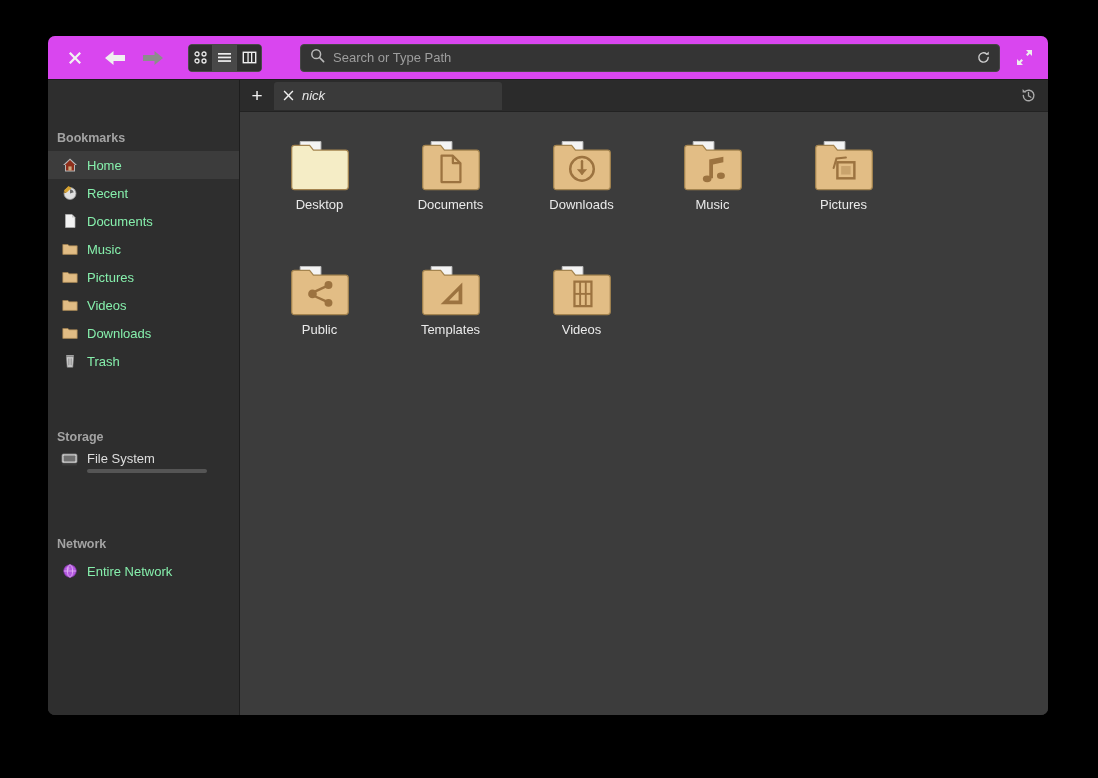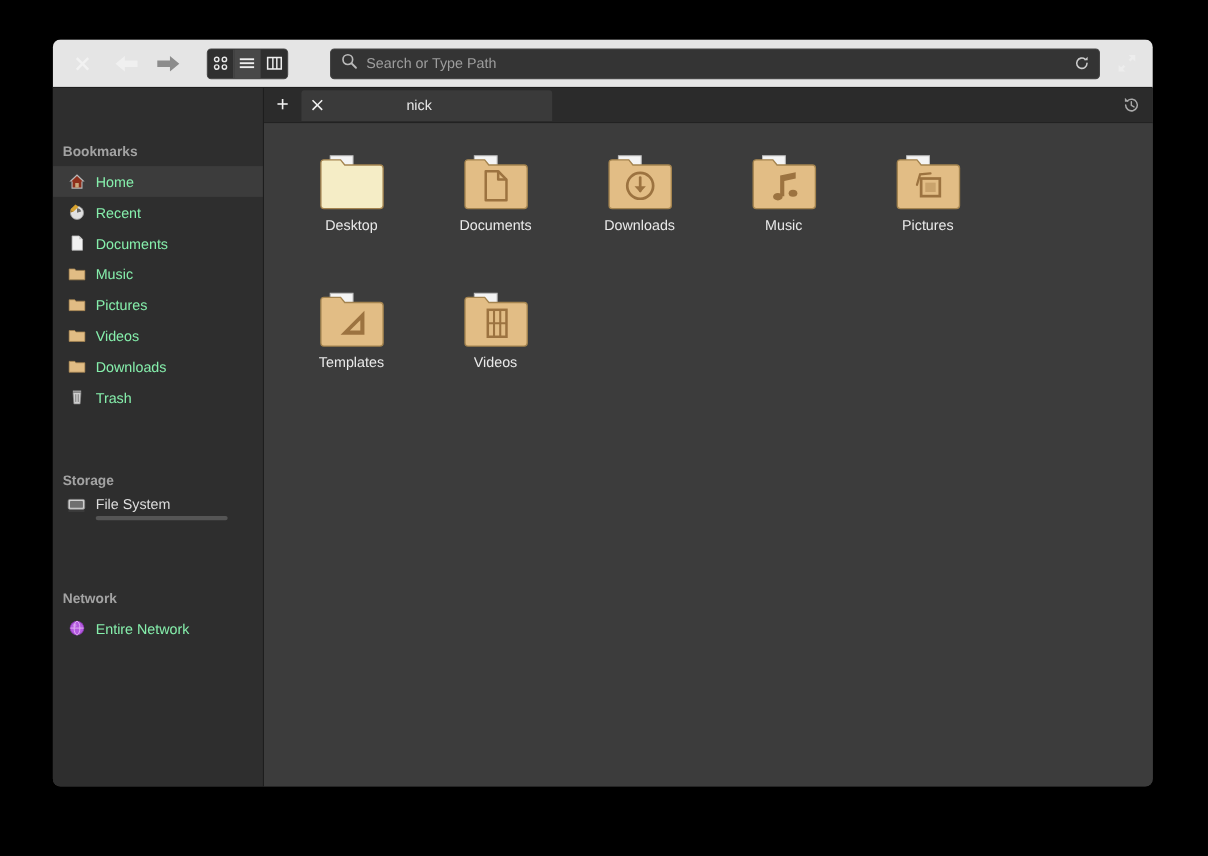--- a/index.html
+++ b/index.html
@@ -22,21 +22,21 @@
     background: #3c3c3c;
     border-radius: 7px;
     overflow: hidden;
     display: flex;
     flex-direction: column;
   }
 
   
   #toolbar {
     height: 44px;
-    background: #e5e5e5;
+    background: #d946ef;
     display: flex;
     align-items: center;
     flex: 0 0 44px;
     padding: 0 8px 0 10px;
     border-bottom: 1px solid #1e1e1e;
   }
 
   .tb-btn {
     width: 34px;
     height: 30px;
@@ -177,21 +177,21 @@
     align-items: center;
     position: relative;
     color: #e8e8e8;
     font-size: 13px;
   }
   .tab-close {
     width: 28px; height: 28px;
     display:flex; align-items:center; justify-content:center;
     color:#efefef; font-size: 13px; font-weight: bold;
   }
-  .tab-title { flex: 1; text-align: center; padding-right: 42px; }
+  .tab-title { flex: 1; text-align: left; padding-right: 42px; font-style: italic; }
   #tab-history { margin-left: auto; width: 40px; height:32px; display:flex; align-items:center; justify-content:center; color:#a8a8a8;}
 
   
   #iconview {
     flex: 1;
     background: #3c3c3c;
     padding: 16px 14px 0 14px;
     display: flex;
     flex-wrap: wrap;
     align-content: flex-start;
@@ -485,20 +485,32 @@
                 <rect x="28" y="24" width="18" height="17" fill="none" stroke="#9c7340" stroke-width="2.6"></rect>
                 <rect x="32" y="28" width="10" height="9" fill="#9c7340" opacity="0.35"></rect>
                 <path d="M24 30 L27 20 L37 19" fill="none" stroke="#9c7340" stroke-width="2.2" stroke-linecap="round"></path>
               </svg></div>
             <div class="file-name">Pictures</div>
           </div>
           <div class="file-item">
             <div class="file-icon"><svg width="66" height="58" viewBox="0 0 70 58" aria-hidden="true">
                 <path d="M14 2 L36 2 L36 12 L14 12 Z" fill="#f4f4f4" stroke="#bdbdbd" stroke-width="1"></path>
                 <path d="M5 9 C5 7 6 6 8 6 L24 6 L28 11 L62 11 C64 11 65 12 65 14 L65 50 C65 52 64 53 62 53 L8 53 C6 53 5 52 5 50 Z" fill="#e2bd85" stroke="#a4844f" stroke-width="1.3"></path>
+                <circle cx="44" cy="21.5" r="4.2" fill="#9c7340"></circle>
+                <circle cx="44" cy="40.5" r="4.2" fill="#9c7340"></circle>
+                <circle cx="27" cy="31" r="4.6" fill="#9c7340"></circle>
+                <line x1="29.5" y1="28.5" x2="41.5" y2="23" stroke="#9c7340" stroke-width="2.6"></line>
+                <line x1="29.5" y1="33.5" x2="41.5" y2="39" stroke="#9c7340" stroke-width="2.6"></line>
+              </svg></div>
+            <div class="file-name">Public</div>
+          </div>
+          <div class="file-item">
+            <div class="file-icon"><svg width="66" height="58" viewBox="0 0 70 58" aria-hidden="true">
+                <path d="M14 2 L36 2 L36 12 L14 12 Z" fill="#f4f4f4" stroke="#bdbdbd" stroke-width="1"></path>
+                <path d="M5 9 C5 7 6 6 8 6 L24 6 L28 11 L62 11 C64 11 65 12 65 14 L65 50 C65 52 64 53 62 53 L8 53 C6 53 5 52 5 50 Z" fill="#e2bd85" stroke="#a4844f" stroke-width="1.3"></path>
                 <path d="M24 42 L47 42 L47 19 Z" fill="#9c7340"></path>
                 <path d="M33 38 L43 38 L43 28 Z" fill="#e2bd85"></path>
               </svg></div>
             <div class="file-name">Templates</div>
           </div>
           <div class="file-item">
             <div class="file-icon"><svg width="66" height="58" viewBox="0 0 70 58" aria-hidden="true">
                 <path d="M14 2 L36 2 L36 12 L14 12 Z" fill="#f4f4f4" stroke="#bdbdbd" stroke-width="1"></path>
                 <path d="M5 9 C5 7 6 6 8 6 L24 6 L28 11 L62 11 C64 11 65 12 65 14 L65 50 C65 52 64 53 62 53 L8 53 C6 53 5 52 5 50 Z" fill="#e2bd85" stroke="#a4844f" stroke-width="1.3"></path>
                 <rect x="27" y="18" width="18" height="26" fill="none" stroke="#9c7340" stroke-width="2.4"></rect>

